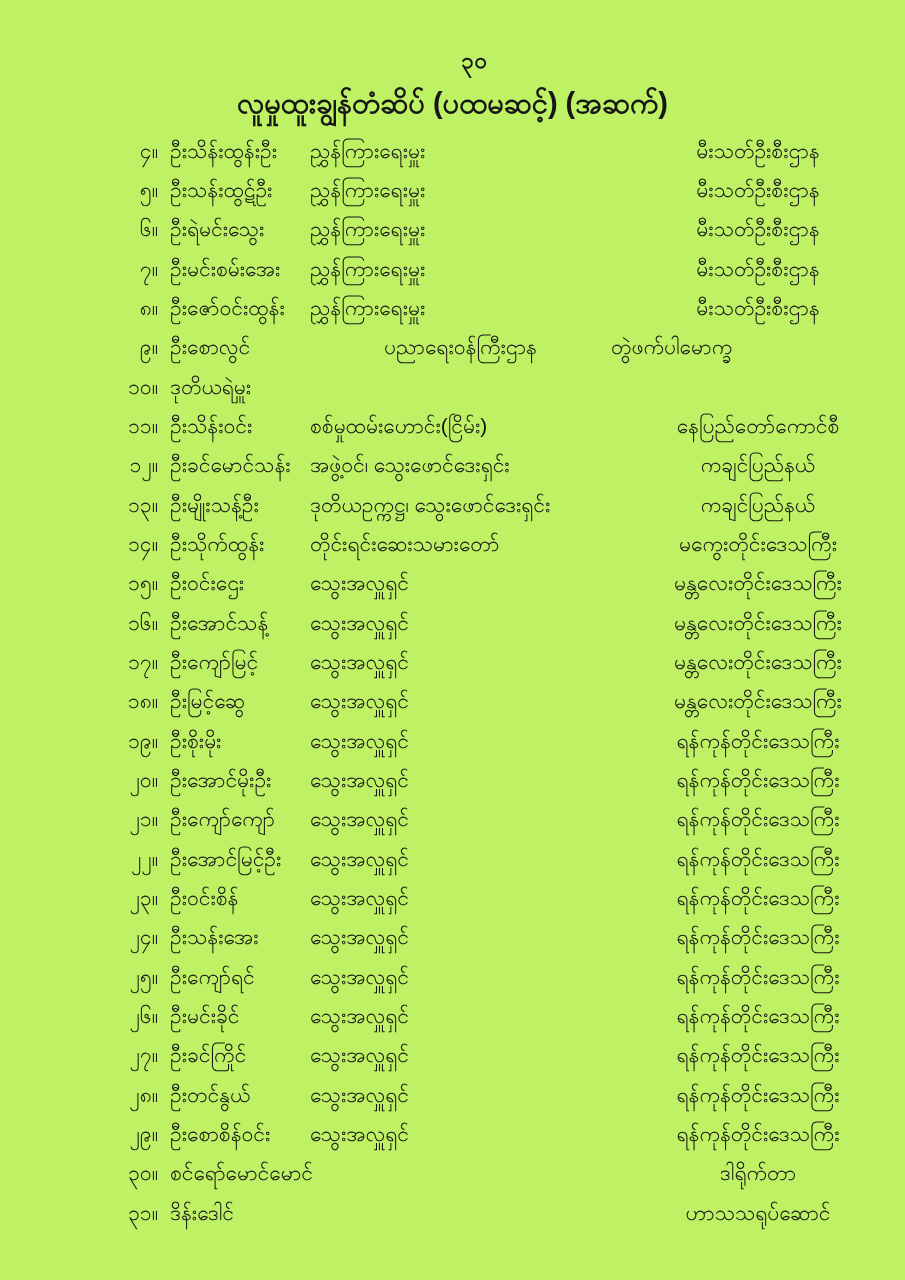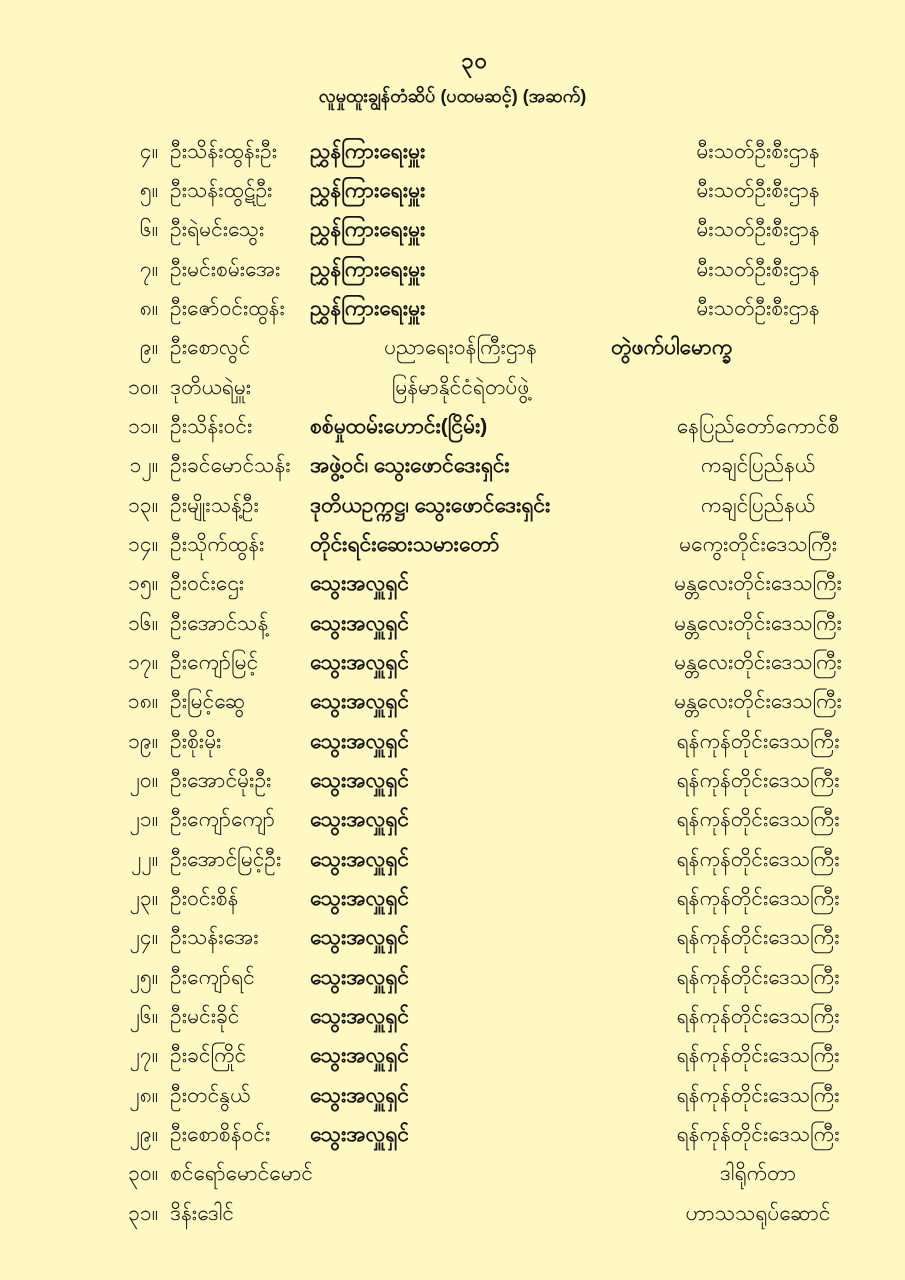--- a/index.html
+++ b/index.html
@@ -4,21 +4,21 @@
 <style>
   html, body {
     margin: 0;
     padding: 0;
     background: #ffffff;
   }
   .page {
     position: relative;
     width: 905px;
     height: 1280px;
-    background: #fef9c3;
+    background: #bef264;
     color: #161616;
     font-family: "Liberation Sans", "DejaVu Sans", sans-serif;
     overflow: hidden;
   }
   .page-number {
     position: absolute;
     top: 46px;
     left: 0;
     width: 100%;
     text-align: center;
@@ -26,21 +26,21 @@
     font-weight: 600;
     transform: translateX(22px);
     letter-spacing: 1px;
   }
   .doc-title {
     position: absolute;
     top: 84px;
     left: 0;
     width: 100%;
     text-align: center;
-    font-size: 18px;
+    font-size: 29px;
     font-weight: 700;
   }
   .roster {
     position: absolute;
     top: 131px;
     left: 0;
     right: 0;
   }
   .row {
     display: grid;
@@ -50,21 +50,21 @@
     font-size: 21px;
     font-weight: 500;
   }
   .cell {
     white-space: nowrap;
     line-height: 1.05;
     overflow: visible;
   }
   .cell-no   { text-align: right; }
   .cell-name { padding-left: 12px; font-family: Liberation Serif, serif; }
-  .cell-pos  { padding-left: 0; font-weight: bold; }
+  .cell-pos  { padding-left: 0; }
   .cell-org  { padding-left: 0; text-align: center; }
 </style>
 </head>
 <body>
 
 <div class="page">
   <div class="page-number">၃၀</div>
 
   <div class="doc-title">လူမှုထူးချွန်တံဆိပ် (ပထမဆင့်) (အဆက်)</div>
 
@@ -101,21 +101,20 @@
   </div>
       <div class="row">
     <div class="cell cell-no">၉။</div>
     <div class="cell cell-name">ဦးစောလွင်</div>
     <div class="cell cell-org">ပညာရေးဝန်ကြီးဌာန</div>
     <div class="cell cell-pos">တွဲဖက်ပါမောက္ခ</div>
   </div>
       <div class="row">
     <div class="cell cell-no">၁၀။</div>
     <div class="cell cell-name">ဒုတိယရဲမှူး</div>
-    <div class="cell cell-org">မြန်မာနိုင်ငံရဲတပ်ဖွဲ့</div>
   </div>
       <div class="row">
     <div class="cell cell-no">၁၁။</div>
     <div class="cell cell-name">ဦးသိန်းဝင်း</div>
     <div class="cell cell-pos">စစ်မှုထမ်းဟောင်း(ငြိမ်း)</div>
     <div class="cell cell-org">နေပြည်တော်ကောင်စီ</div>
   </div>
       <div class="row">
     <div class="cell cell-no">၁၂။</div>
     <div class="cell cell-name">ဦးခင်မောင်သန်း</div>

